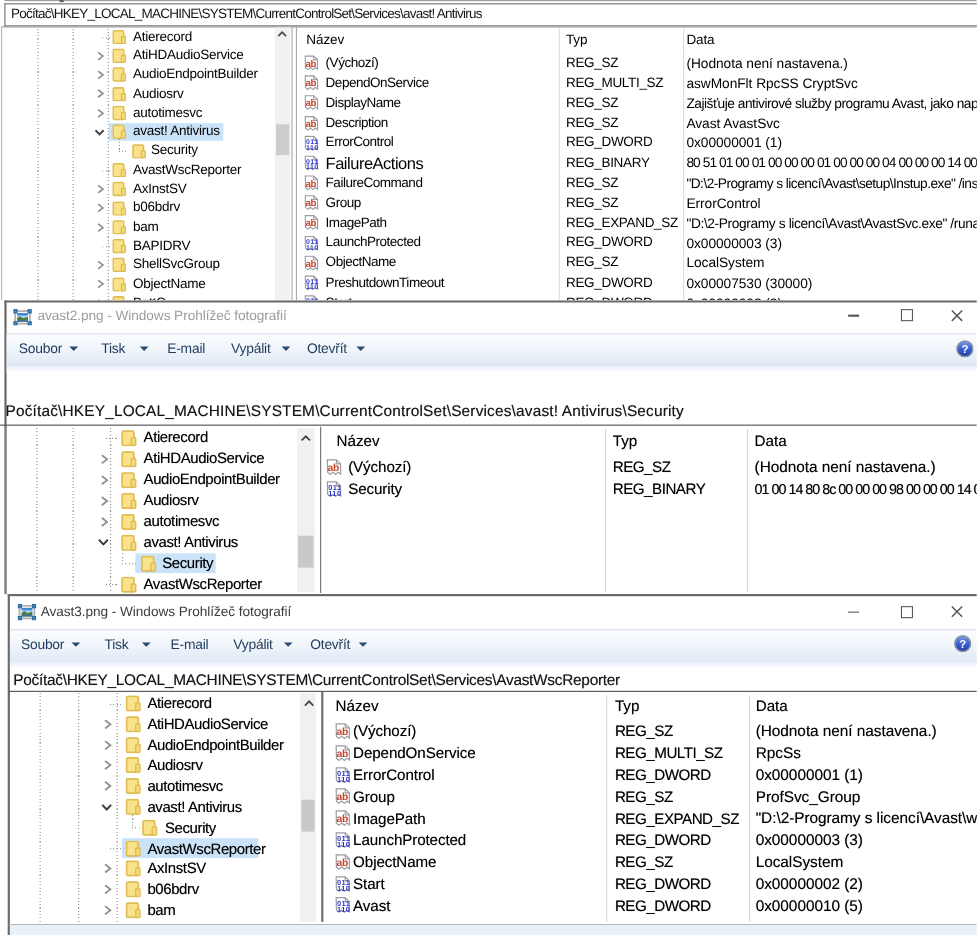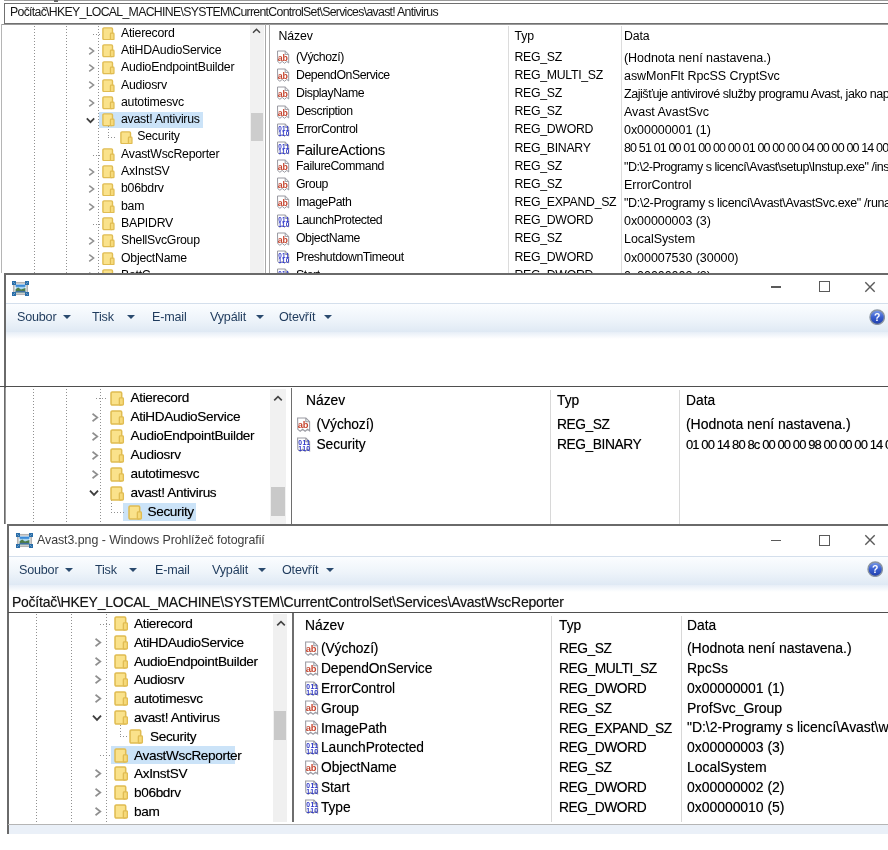--- a/index.html
+++ b/index.html
@@ -259,20 +259,21 @@
       <rect x="3.6" y="3.6" width="9.8" height="7.8" fill="#a8d4f0"></rect>
       <rect x="3.6" y="3.6" width="9.8" height="2.2" fill="#3b8ad8"></rect>
       <path d="M3.6,8.2 l2.6,-1.8 2.8,2 4.4,-1.4 v4.4 h-9.8 z" fill="#4e7c46"></path>
       <rect x="3.6" y="9.9" width="9.8" height="1.5" fill="#3f6bc0" opacity="0.75"></rect>
       <rect x="0" y="0" width="4" height="4" fill="#2a6da8"></rect>
       <rect x="13" y="0" width="4" height="4" fill="#2a6da8"></rect>
       <rect x="0" y="11" width="4" height="4" fill="#2a6da8"></rect>
       <rect x="13" y="11" width="4" height="4" fill="#2a6da8"></rect>
       <path d="M1,1 l2,2 M14,3 l2,-2 M1,14 l2,-2 M14,12 l2,2" stroke="#7fb2d8" stroke-width="0.7"></path>
     </svg>
+<div class="t" style="left:34px;top:8.1px;font-size:12.4px;color:#9c9c9c;font-weight:normal;letter-spacing:-0.05px;">avast2.png - Windows Prohlížeč fotografií</div>
 <div class="abs" style="left:771px;top:13.0px;width:10px;height:1.5px;background:#5a5a5a"></div>
     <div class="abs" style="left:819.2px;top:8.3px;width:9.2px;height:9.2px;border:1.3px solid #5a5a5a"></div>
     <svg class="abs" style="left:863.5px;top:7.7px" width="12" height="12" viewBox="0 0 12 12">
       <path d="M1.3,1.3 L10.7,10.7 M10.7,1.3 L1.3,10.7" stroke="#5a5a5a" stroke-width="1.4"></path>
     </svg>
 <div class="abs" style="left:5.5px;top:29.5px;width:882.5px;height:28px;background:linear-gradient(#fbfdff,#eef4fa 55%,#dfe9f4);border-top:1px solid #d4dfec;border-bottom:1px solid #a9bccf"></div>
 <div class="t" style="left:17px;top:36.9px;font-size:12.6px;color:#1e3a5c;font-weight:normal;letter-spacing:-0.2px;">Soubor</div>
 <div class="abs" style="left:63px;top:41.8px;width:0;height:0;border-left:4px solid transparent;border-right:4px solid transparent;border-top:4.6px solid #2a4a6e"></div>
 <div class="t" style="left:92px;top:36.9px;font-size:12.6px;color:#1e3a5c;font-weight:normal;letter-spacing:-0.2px;">Tisk</div>
 <div class="abs" style="left:127px;top:41.8px;width:0;height:0;border-left:4px solid transparent;border-right:4px solid transparent;border-top:4.6px solid #2a4a6e"></div>
@@ -286,20 +287,21 @@
         <linearGradient id="hg877" x1="0" y1="0" x2="0" y2="1">
           <stop offset="0" stop-color="#7b9ce8"></stop>
           <stop offset="0.5" stop-color="#3a5fd0"></stop>
           <stop offset="1" stop-color="#1e3ca8"></stop>
         </linearGradient>
       </defs>
       <circle cx="8.2" cy="8.2" r="7.2" fill="url(#hg877)" stroke="#8a94a0" stroke-width="1.4"></circle>
       <text x="8.2" y="11.8" text-anchor="middle" font-family="Liberation Sans" font-size="10.4" font-weight="bold" fill="#fff">?</text>
     </svg>
 <div class="abs" style="left:5.5px;top:58.5px;width:882.5px;height:7px;background:linear-gradient(#e7eef7,#ffffff)"></div>
+<div class="t" style="left:5px;top:93.2px;font-size:14px;color:#161616;font-weight:normal;letter-spacing:0.16px;text-shadow:0 0 0.7px rgba(0,0,0,0.48);">Počítač\HKEY_LOCAL_MACHINE\SYSTEM\CurrentControlSet\Services\avast! Antivirus\Security</div>
 <div class="abs" style="left:0px;top:112.5px;width:888px;height:1.8px;background:#4f4f4f"></div>
 <div class="abs" style="left:5px;top:114.5px;width:1px;height:152px;background:#9a9a9a"></div>
 <div class="abs" style="left:32.5px;top:116px;width:1px;height:149px;background-image:repeating-linear-gradient(to bottom,#909090 0 1px,transparent 1px 3px)"></div>
 <div class="abs" style="left:66px;top:116px;width:1px;height:149px;background-image:repeating-linear-gradient(to bottom,#909090 0 1px,transparent 1px 3px)"></div>
 <div class="abs" style="left:100px;top:116px;width:1px;height:149px;background-image:repeating-linear-gradient(to bottom,#909090 0 1px,transparent 1px 3px)"></div>
 <div class="abs" style="left:122.5px;top:230.0px;width:73px;height:18px;background:#cbe3f8"></div>
 <div class="abs" style="left:111px;top:227.0px;width:1px;height:12.0px;background-image:repeating-linear-gradient(to bottom,#909090 0 1px,transparent 1px 3px)"></div>
 <div class="abs" style="left:111px;top:239.0px;width:15px;height:1px;background-image:repeating-linear-gradient(to right,#909090 0 1px,transparent 1px 3px)"></div>
 <div class="abs" style="left:96px;top:125.0px;width:12px;height:1px;background-image:repeating-linear-gradient(to right,#909090 0 1px,transparent 1px 3px)"></div>
 <svg class="abs" style="left:110px;top:117.5px" width="14.5" height="15" viewBox="0 0 13 13.5">
@@ -380,21 +382,21 @@
 <svg class="abs" style="left:296px;top:164.0px" width="15" height="16.1" viewBox="0 0 14 15">
       <path d="M1.5,1 H9.2 L12.7,4.4 V13 l-1.9,-1.6 -2.3,1.9 -2.3,-1.9 -2.3,1.9 -2.2,-1.8 z" fill="#fff" stroke="#9a9aa2" stroke-width="1"></path>
       <path d="M9.2,1 V4.4 H12.7" fill="none" stroke="#9a9aa2" stroke-width="1"></path>
       <text x="2.2" y="7.8" font-family="Liberation Sans" font-size="6.3" font-weight="bold" fill="#2F38C9" letter-spacing="0.4">011</text>
       <text x="2.2" y="13.0" font-family="Liberation Sans" font-size="6.3" font-weight="bold" fill="#2F38C9" letter-spacing="0.4">110</text>
     </svg>
 <div class="t" style="left:316.5px;top:164.3px;font-size:13.8px;color:#000;font-weight:normal;letter-spacing:-0.1px;text-shadow:0 0 0.7px rgba(0,0,0,0.48);">Security</div>
 <div class="t" style="left:557px;top:164.3px;font-size:13.8px;color:#000;font-weight:normal;letter-spacing:-0.45px;text-shadow:0 0 0.7px rgba(0,0,0,0.48);">REG_BINARY</div>
 <div class="t" style="left:686px;top:164.2px;font-size:14px;color:#000;font-weight:normal;letter-spacing:-0.05px;text-shadow:0 0 0.7px rgba(0,0,0,0.48);"><span style="font-size:13px;letter-spacing:-0.9px">01 00 14 80 8c 00 00 00 98 00 00 00 14 00</span></div>
 </div>
-<div class="clip" style="left:0;top:524px;width:888px;height:310px;background:#fff">
+<div class="clip" style="left:0;top:540px;width:888px;height:310px;background:#fff">
 <div class="abs" style="left:7px;top:0px;width:881px;height:1.5px;background:#6a6a6a"></div>
 <div class="abs" style="left:7px;top:0px;width:1.5px;height:310px;background:#6a6a6a"></div>
 <svg class="abs" style="left:15.5px;top:8.5px" width="17" height="15" viewBox="0 0 17 15">
       <rect x="1.8" y="1.8" width="13.4" height="11.4" fill="#ffffff" stroke="#b3b3b3" stroke-width="1.7"></rect>
       <rect x="3.6" y="3.6" width="9.8" height="7.8" fill="#a8d4f0"></rect>
       <rect x="3.6" y="3.6" width="9.8" height="2.2" fill="#3b8ad8"></rect>
       <path d="M3.6,8.2 l2.6,-1.8 2.8,2 4.4,-1.4 v4.4 h-9.8 z" fill="#4e7c46"></path>
       <rect x="3.6" y="9.9" width="9.8" height="1.5" fill="#3f6bc0" opacity="0.75"></rect>
       <rect x="0" y="0" width="4" height="4" fill="#2a6da8"></rect>
       <rect x="13" y="0" width="4" height="4" fill="#2a6da8"></rect>
@@ -598,15 +600,15 @@
     </svg>
 <div class="t" style="left:321px;top:255.9px;font-size:13.8px;color:#000;font-weight:normal;letter-spacing:-0.1px;text-shadow:0 0 0.7px rgba(0,0,0,0.48);">Start</div>
 <div class="t" style="left:559px;top:255.9px;font-size:13.8px;color:#000;font-weight:normal;letter-spacing:-0.45px;text-shadow:0 0 0.7px rgba(0,0,0,0.48);">REG_DWORD</div>
 <div class="t" style="left:687px;top:255.8px;font-size:14px;color:#000;font-weight:normal;letter-spacing:-0.05px;text-shadow:0 0 0.7px rgba(0,0,0,0.48);">0x00000002 (2)</div>
 <svg class="abs" style="left:303.5px;top:275.4px" width="15" height="16.1" viewBox="0 0 14 15">
       <path d="M1.5,1 H9.2 L12.7,4.4 V13 l-1.9,-1.6 -2.3,1.9 -2.3,-1.9 -2.3,1.9 -2.2,-1.8 z" fill="#fff" stroke="#9a9aa2" stroke-width="1"></path>
       <path d="M9.2,1 V4.4 H12.7" fill="none" stroke="#9a9aa2" stroke-width="1"></path>
       <text x="2.2" y="7.8" font-family="Liberation Sans" font-size="6.3" font-weight="bold" fill="#2F38C9" letter-spacing="0.4">011</text>
       <text x="2.2" y="13.0" font-family="Liberation Sans" font-size="6.3" font-weight="bold" fill="#2F38C9" letter-spacing="0.4">110</text>
     </svg>
-<div class="t" style="left:321px;top:275.7px;font-size:13.8px;color:#000;font-weight:normal;letter-spacing:-0.1px;text-shadow:0 0 0.7px rgba(0,0,0,0.48);">Type</div>
+<div class="t" style="left:321px;top:275.7px;font-size:13.8px;color:#000;font-weight:normal;letter-spacing:-0.1px;text-shadow:0 0 0.7px rgba(0,0,0,0.48);">Avast</div>
 <div class="t" style="left:559px;top:275.7px;font-size:13.8px;color:#000;font-weight:normal;letter-spacing:-0.45px;text-shadow:0 0 0.7px rgba(0,0,0,0.48);">REG_DWORD</div>
 <div class="t" style="left:687px;top:275.6px;font-size:14px;color:#000;font-weight:normal;letter-spacing:-0.05px;text-shadow:0 0 0.7px rgba(0,0,0,0.48);">0x00000010 (5)</div>
 </div>
 </body></html>

